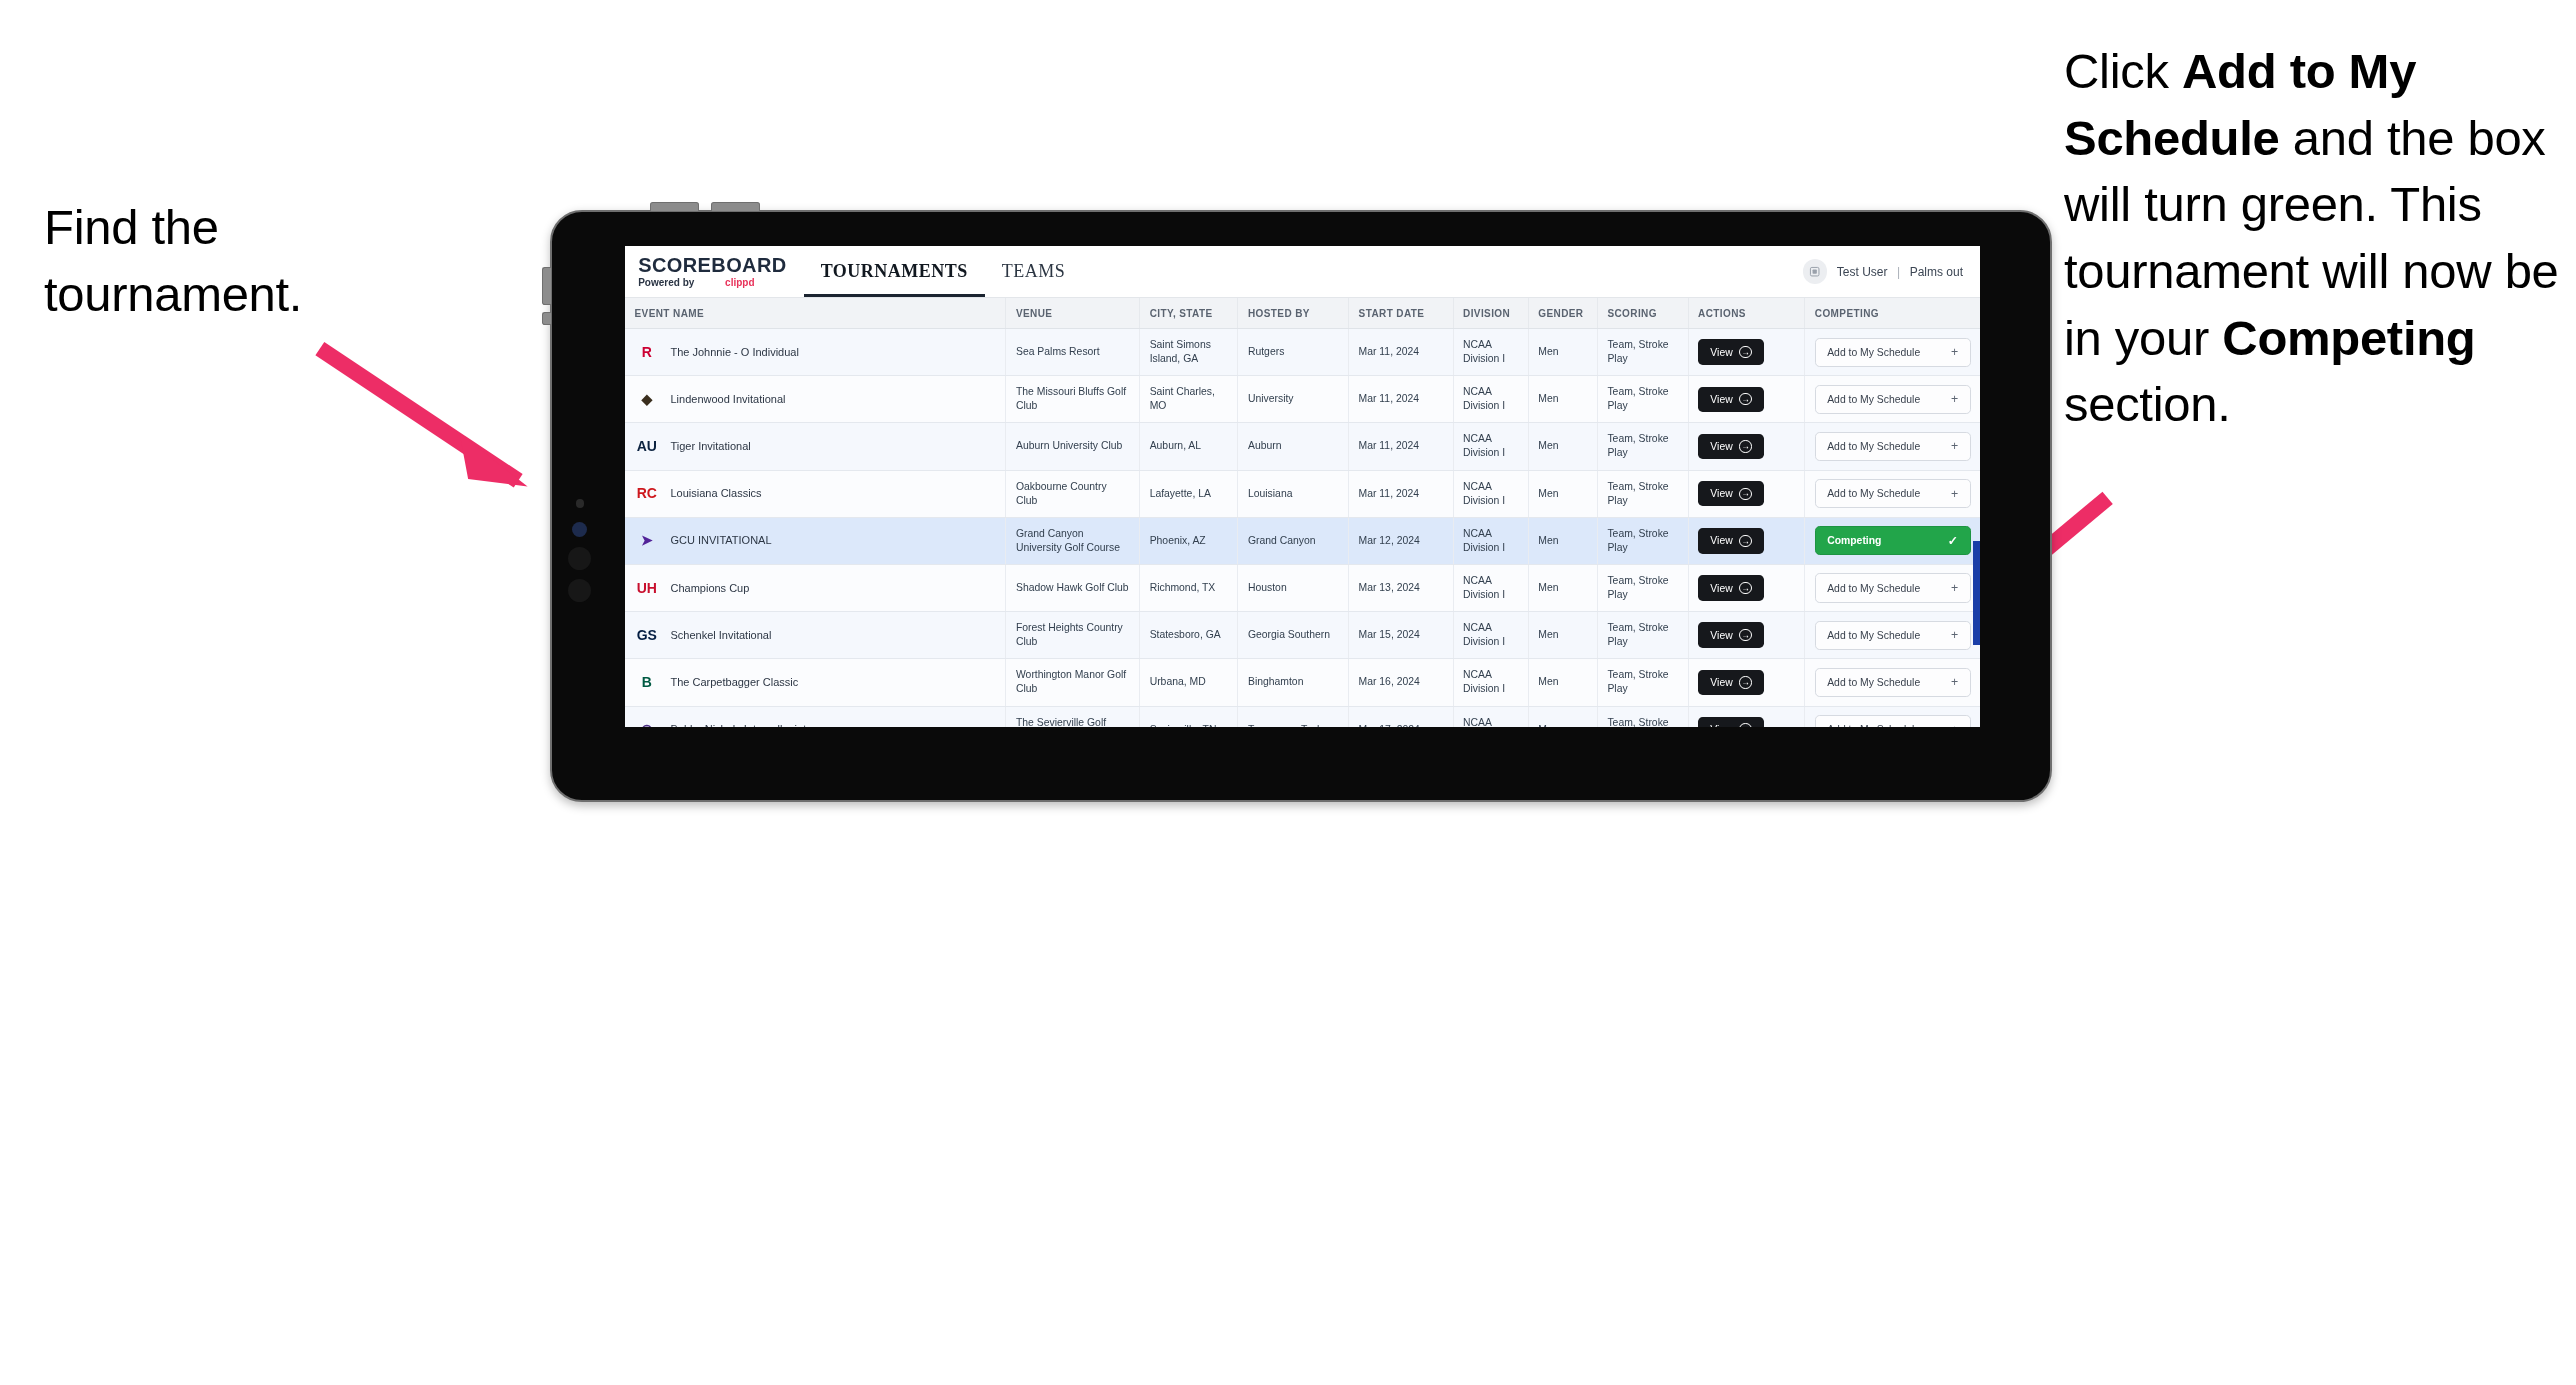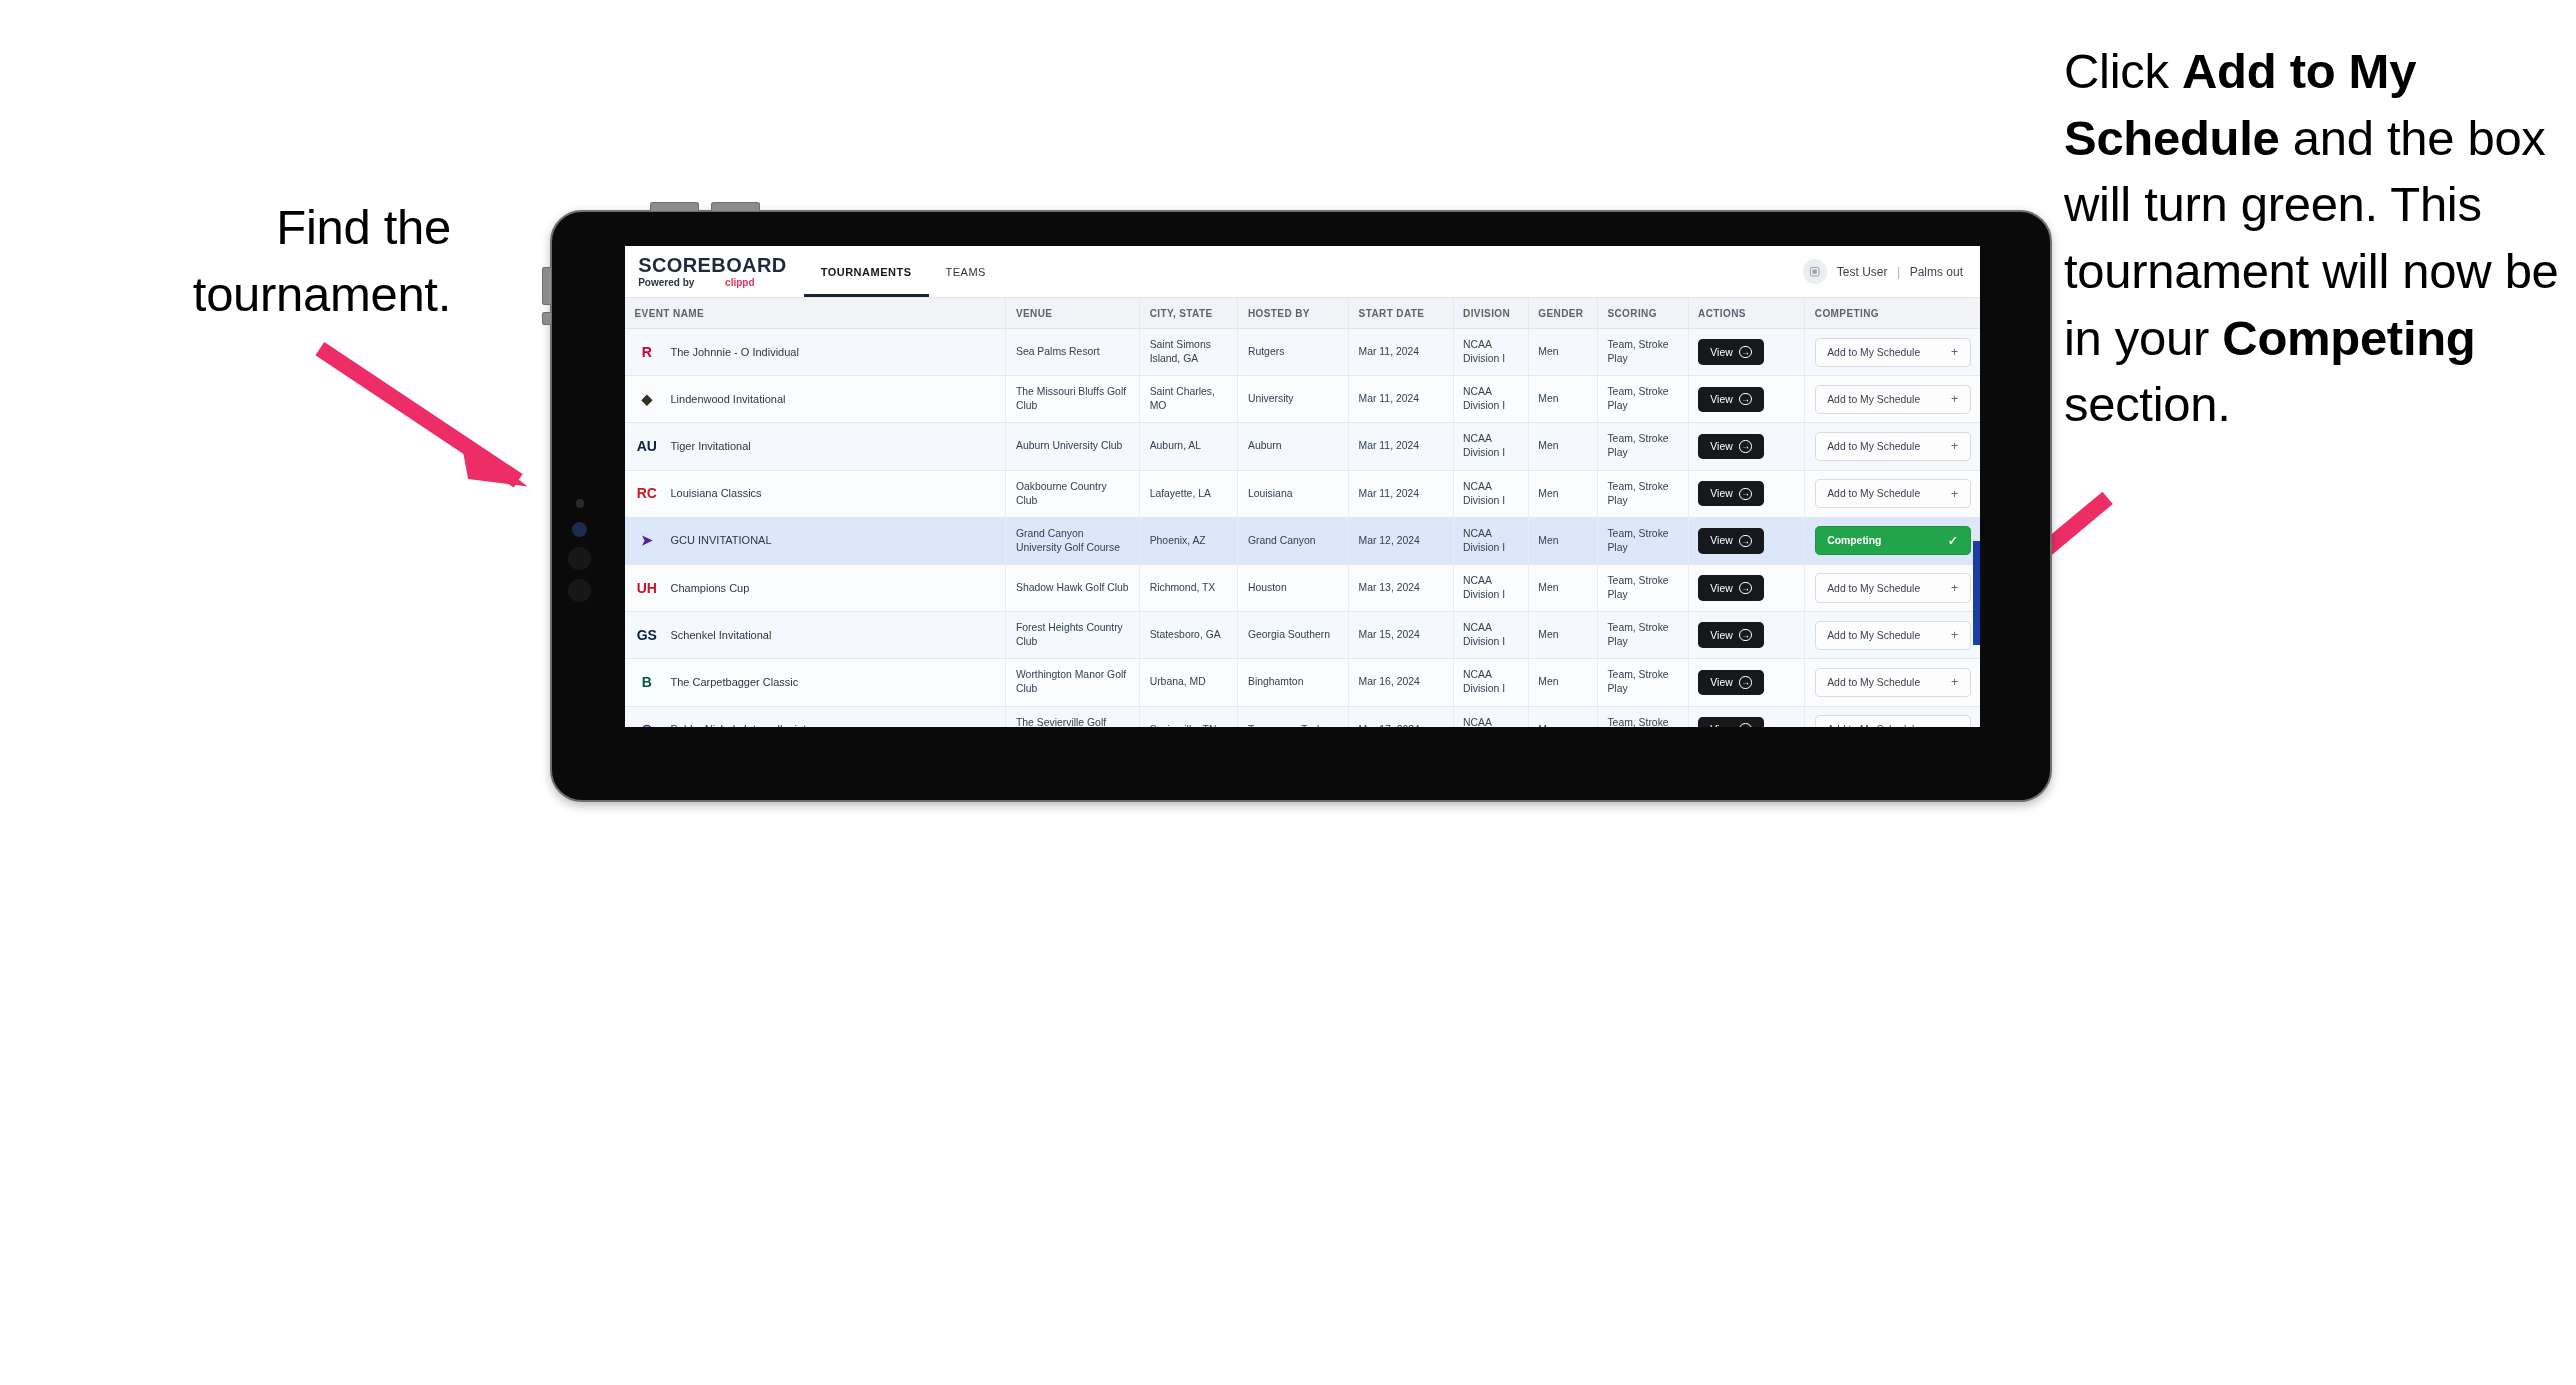--- a/index.html
+++ b/index.html
@@ -16,21 +16,20 @@
     position: absolute;
     color: #000;
     font-family: "Liberation Sans", sans-serif;
     font-weight: 400;
     letter-spacing: -0.3px;
   }
   #annot-left {
     left: 44px; top: 194px;
     font-size: 49px; line-height: 1.36;
     width: 407px;
-    text-align: right;
   }
   #annot-right {
     left: 2064px; top: 38px;
     font-size: 49px; line-height: 1.36;
     width: 516px;
   }
   #annot-right b { font-weight: 700; }
 
   
   .arrow-svg { position: absolute; overflow: visible; }
@@ -119,25 +118,26 @@
   #brand-sub {
     margin-top: 3.8px;
     font-size: 10px; color: #2a3444; font-weight: 700;
     line-height: 1;
   }
   #brand-sub .clippd { color: #e8325a; font-weight: 800; margin-left: 28px; }
 
   .nav-tab {
     display: flex; align-items: center; justify-content: center;
     padding: 0 17px;
-    font-size: 11px; font-weight: 500;
+    font-size: 18px; font-weight: 500;
     color: #2c3643;
     letter-spacing: 0.5px;
     cursor: pointer;
     position: relative;
+    font-family: Liberation Serif, serif;
   }
   .nav-tab.active { color: #111820; font-weight: 600; }
   .nav-tab.active::after {
     content: ""; position: absolute;
     left: 0; right: 0; bottom: 0; height: 2.8px;
     background: #1b2430;
   }
   #nav-spacer { flex: 1; }
   #user-area {
     display: flex; align-items: center; gap: 9.5px;

